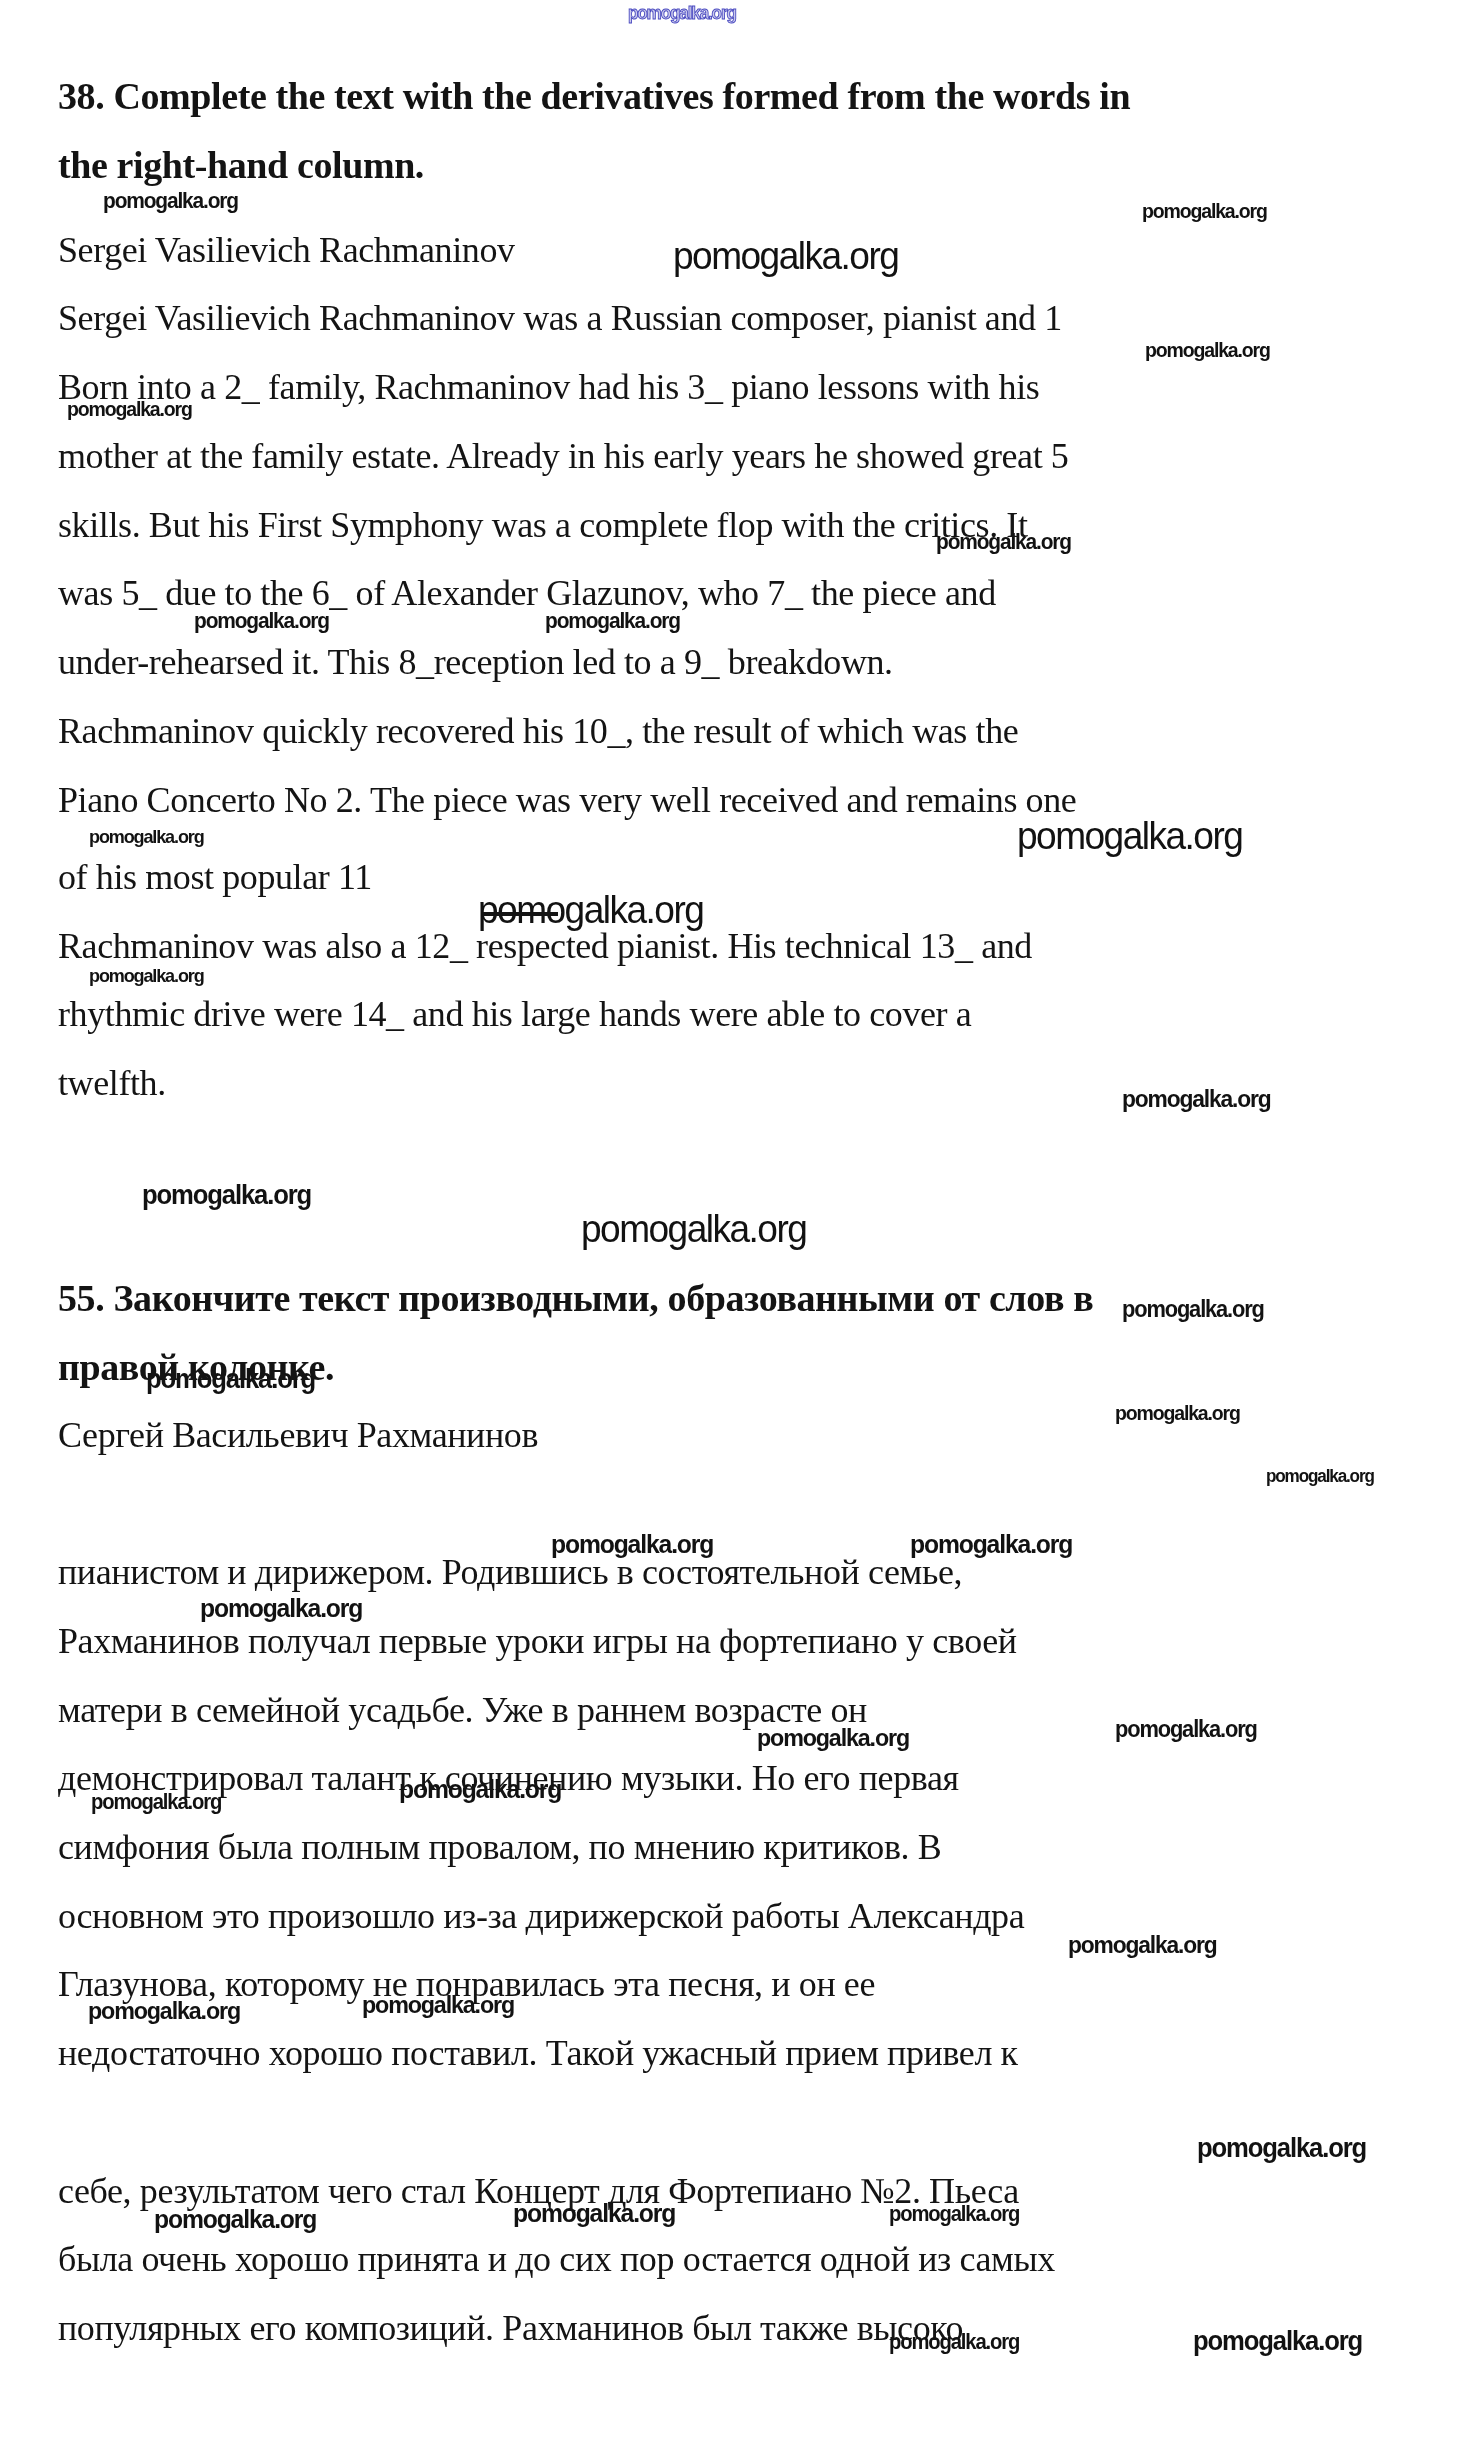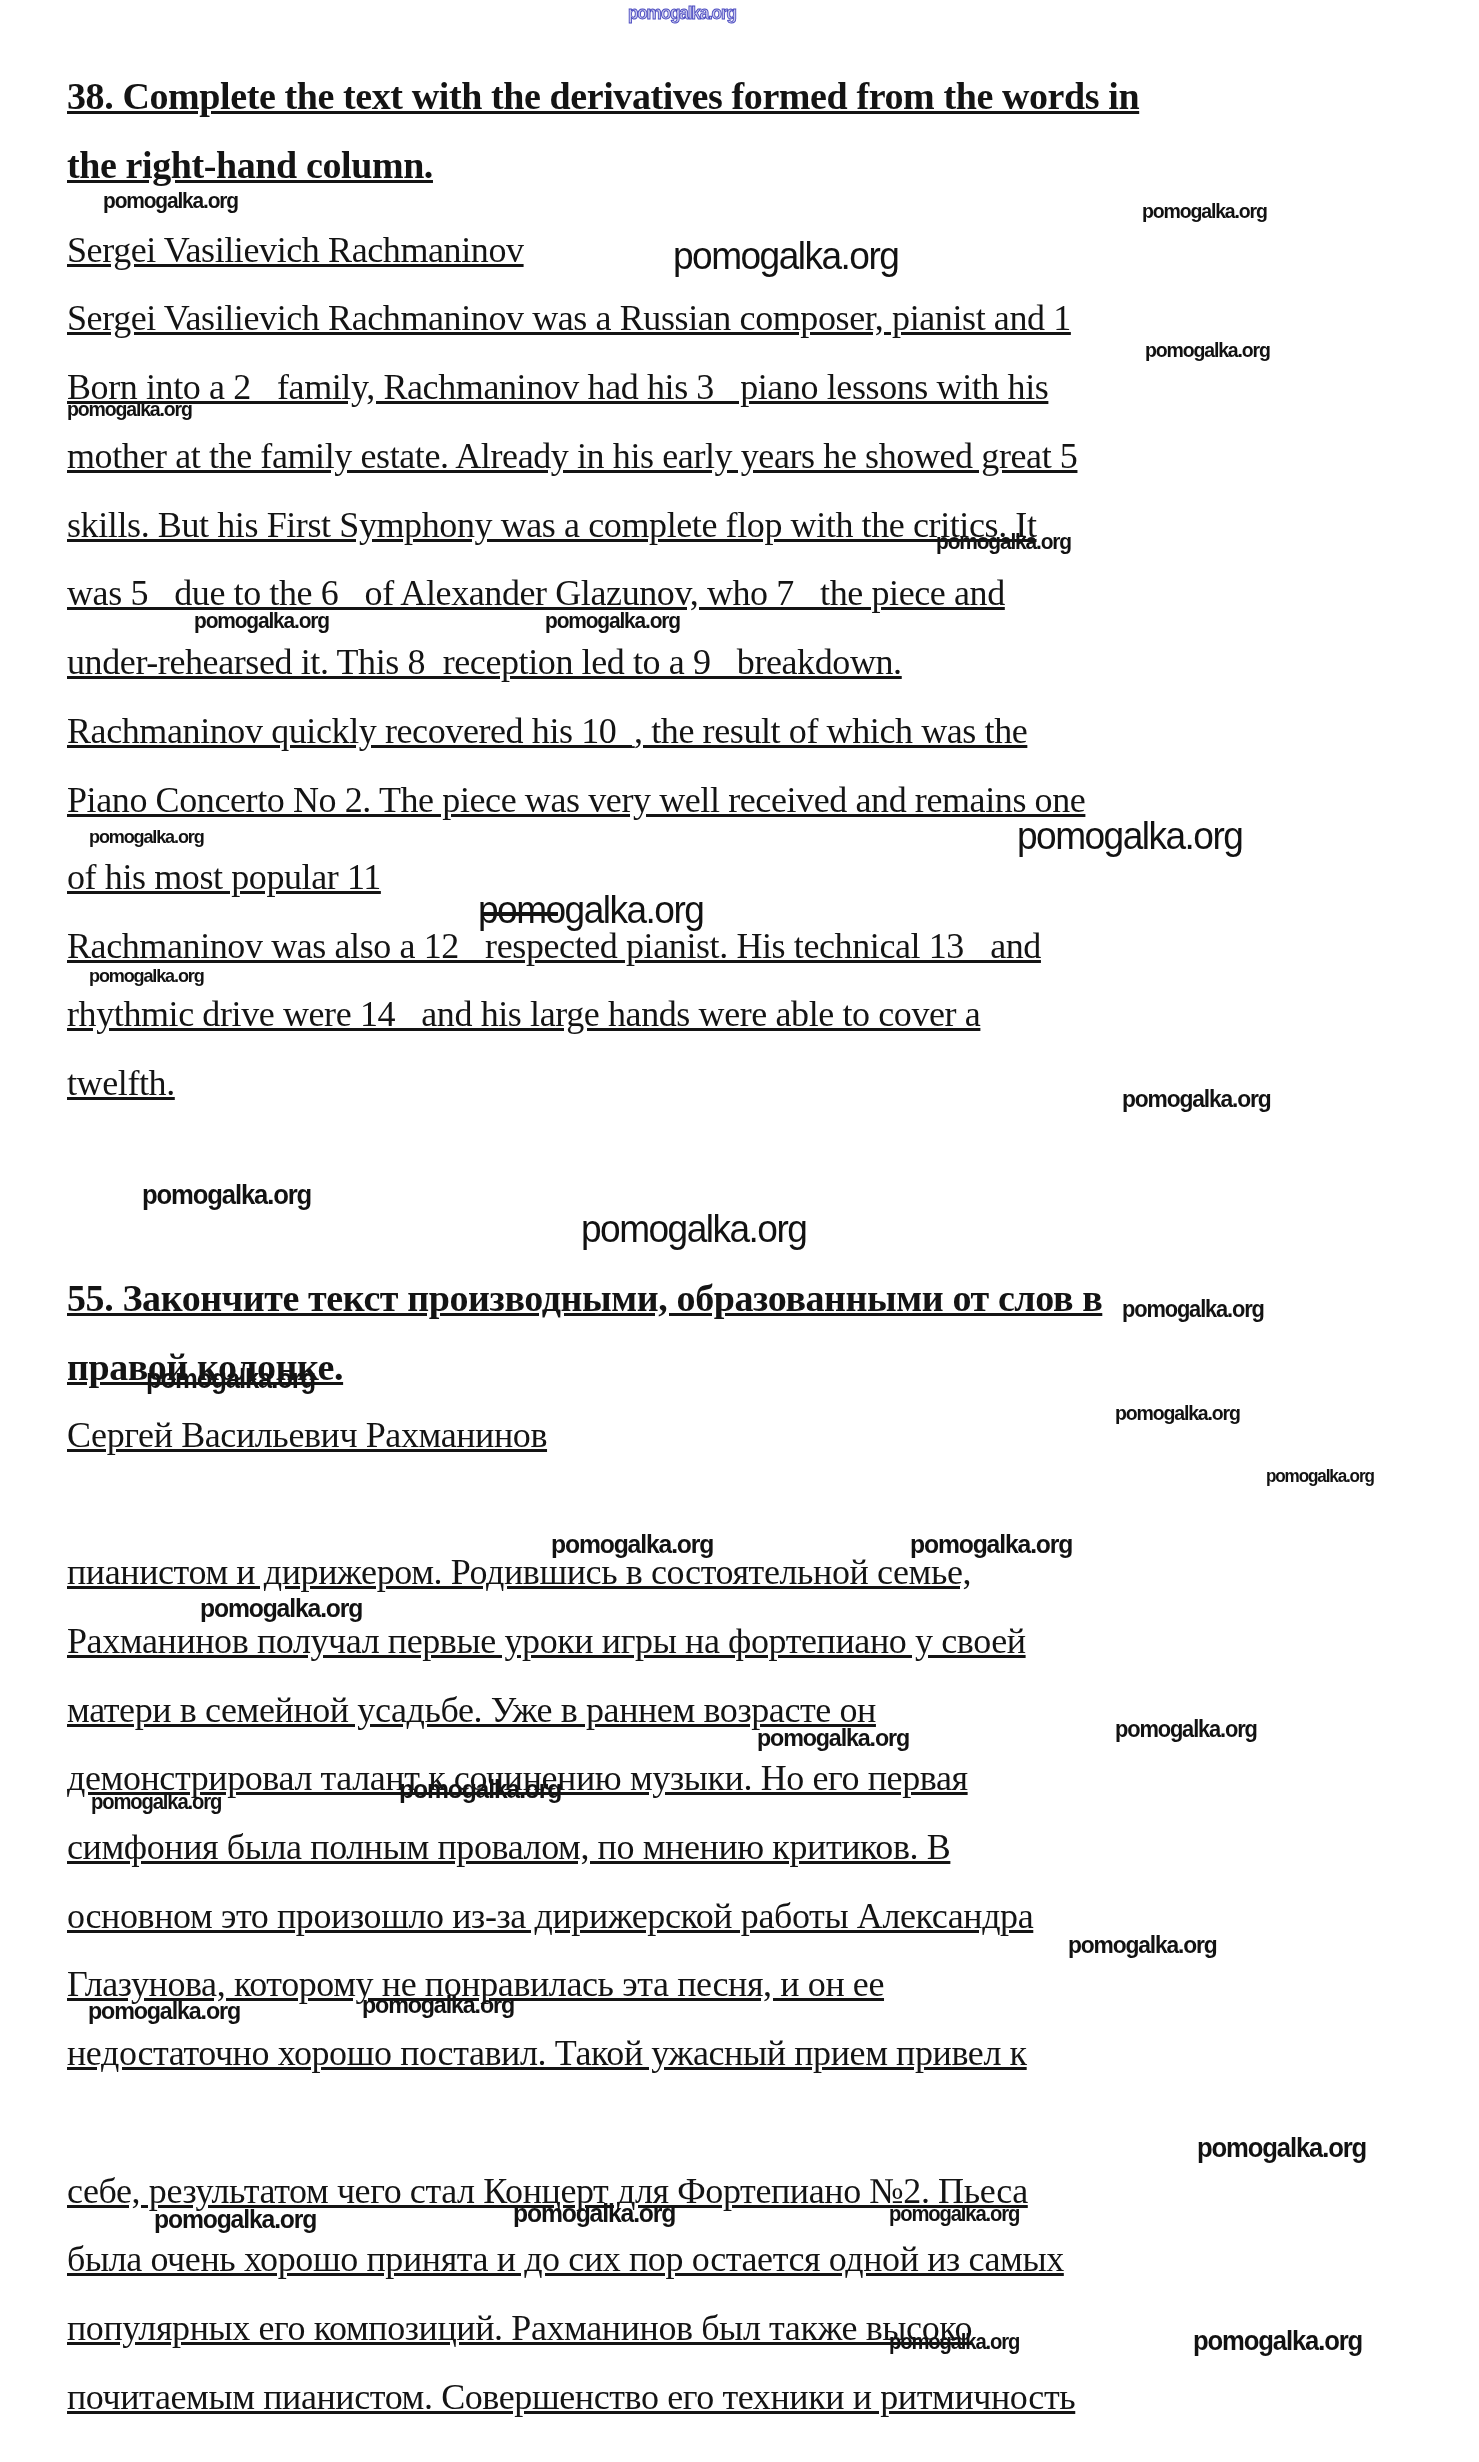--- a/index.html
+++ b/index.html
@@ -6,26 +6,25 @@
   .page {
     position:relative;
     width:1480px; height:2462px;
     background:#ffffff;
     overflow:hidden;
     font-family:"Liberation Serif", serif;
     color:#141414;
   }
   .line {
     position:absolute;
-    left:67px;
+    left:58px;
     font-size:36px;
     line-height:1.1;
     white-space:nowrap;
     letter-spacing:-0.4px;
-    text-decoration:underline;
   }
   .title {
     font-weight:bold;
     font-size:38px;
     letter-spacing:-0.4px;
   }
   .wm {
     position:absolute;
     font-family:"Liberation Sans", sans-serif;
     font-weight:bold;
@@ -116,16 +115,15 @@
   <div class="line" style="top:1622px">Рахманинов получал первые уроки игры на фортепиано у своей</div>
   <div class="line" style="top:1691px">матери в семейной усадьбе. Уже в раннем возрасте он</div>
   <div class="line" style="top:1759px">демонстрировал талант к сочинению музыки. Но его первая</div>
   <div class="line" style="top:1828px">симфония была полным провалом, по мнению критиков. В</div>
   <div class="line" style="top:1897px">основном это произошло из-за дирижерской работы Александра</div>
   <div class="line" style="top:1965px">Глазунова, которому не понравилась эта песня, и он ее</div>
   <div class="line" style="top:2034px">недостаточно хорошо поставил. Такой ужасный прием привел к</div>
   <div class="line" style="top:2172px">себе, результатом чего стал Концерт для Фортепиано №2. Пьеса</div>
   <div class="line" style="top:2240px">была очень хорошо принята и до сих пор остается одной из самых</div>
   <div class="line" style="top:2309px">популярных его композиций. Рахманинов был также высоко</div>
-  <div class="line" style="top:2378px">почитаемым пианистом. Совершенство его техники и ритмичность</div>
 
 </div>
 
 
 </body></html>

